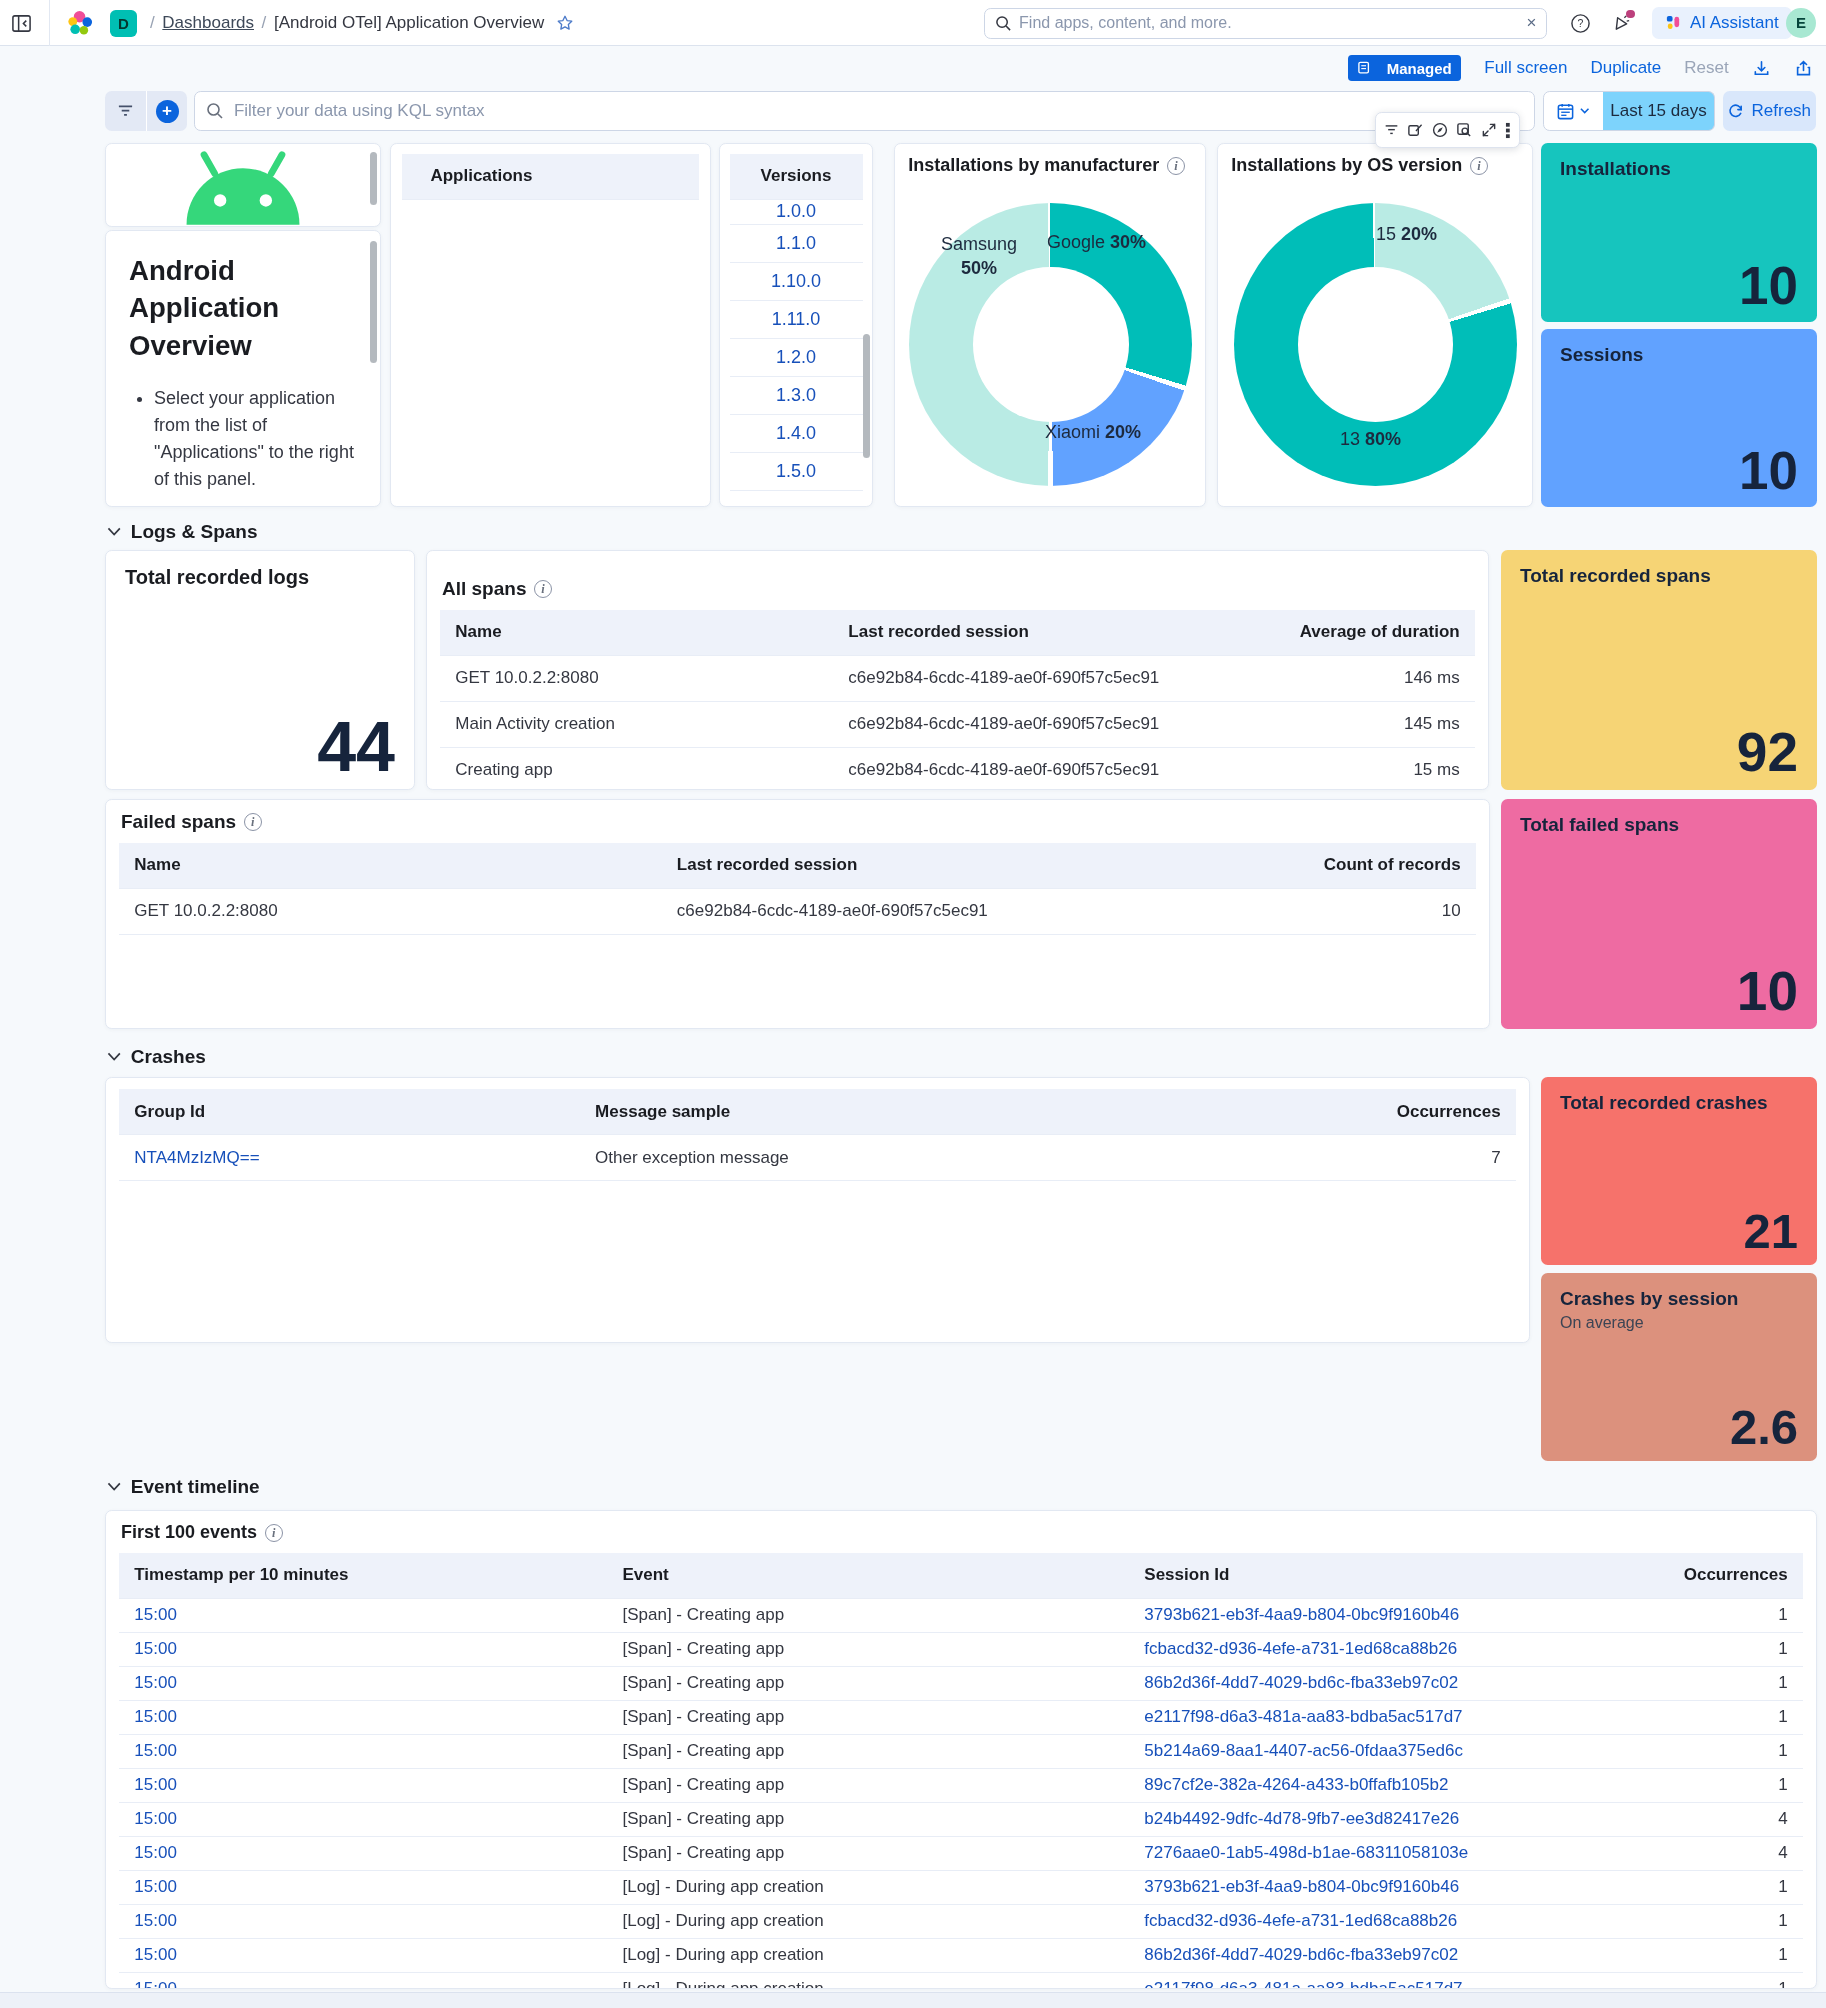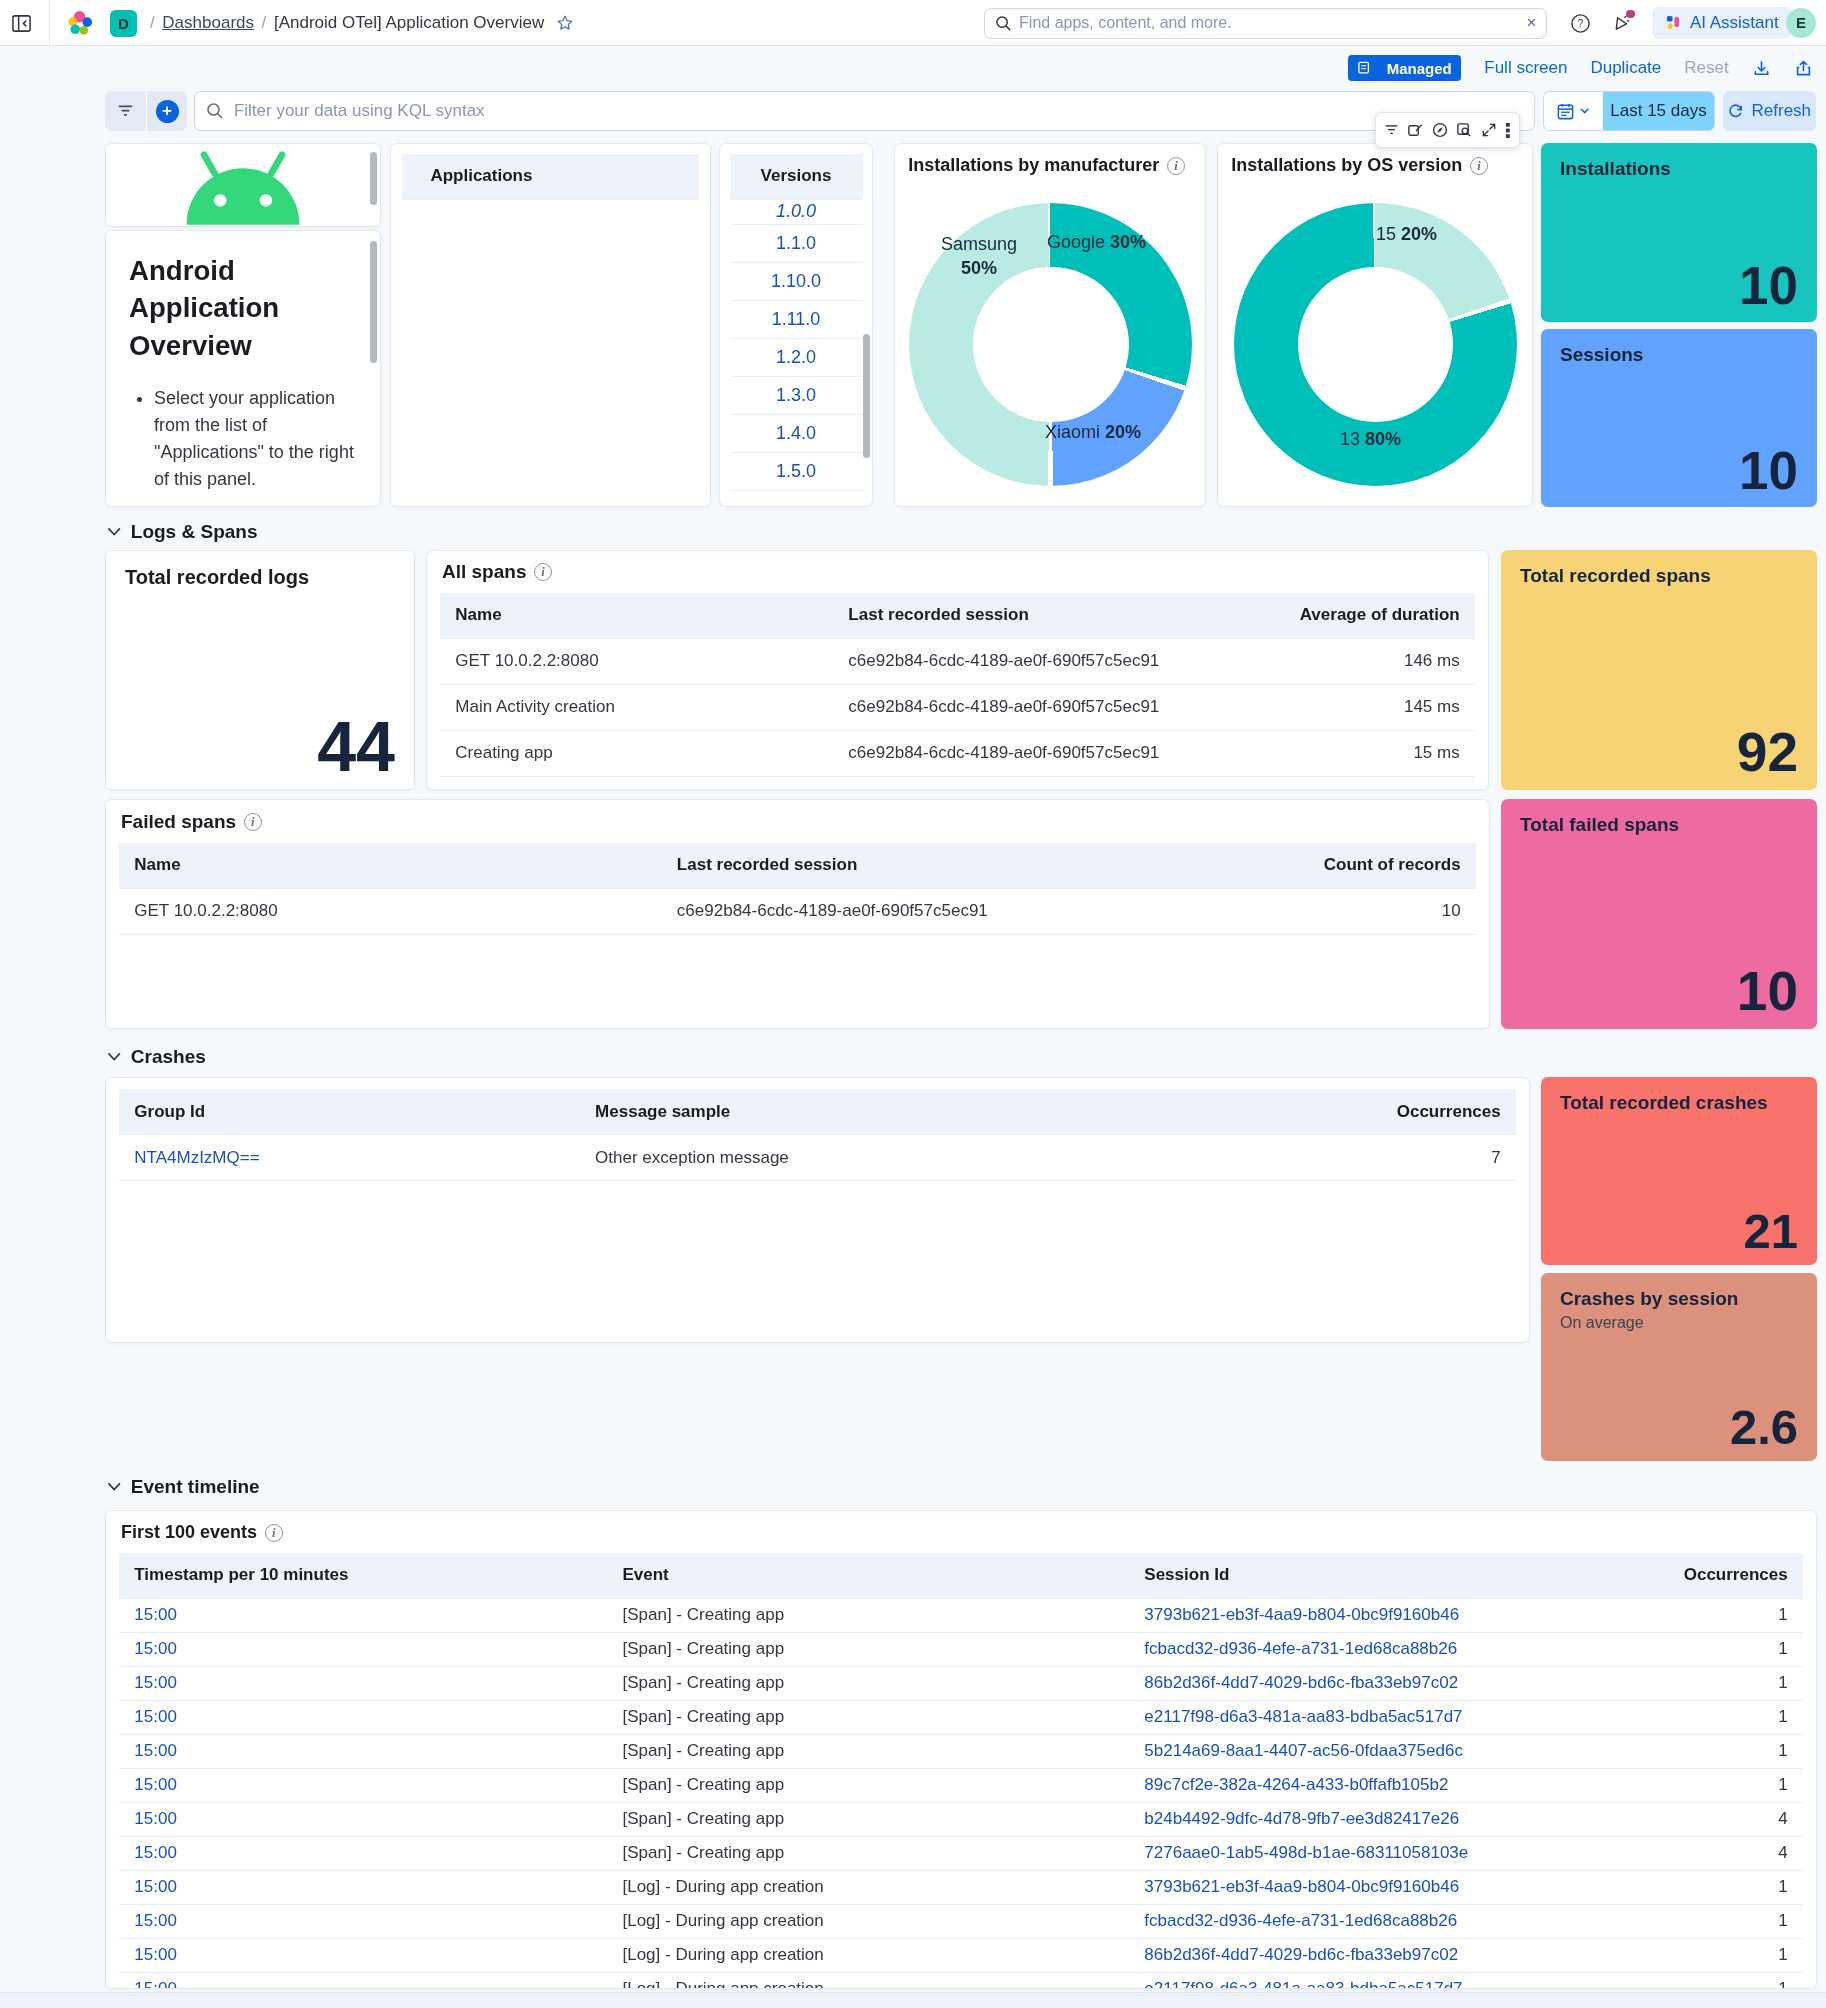--- a/index.html
+++ b/index.html
@@ -301,21 +301,21 @@
   </div>
 
   <div class="panel" style="left:390px; top:143px; width:321px; height:364px; padding:9.5px 11.4px;">
     <div class="listhdr" style="padding-left:28px;">Applications</div>
   </div>
 
   <div class="panel" style="left:719px; top:143px; width:154px; height:364px; padding:9.5px 9.5px;">
     <div class="listhdr" style="justify-content:center;">Versions</div>
     <div>
 
-        <div class="lrow" style="height:25px; justify-content:center;font-style:italic;">
+        <div class="lrow" style="height:25px; justify-content:center;">
           <span class="link">1.0.0</span>
         </div>
 
         <div class="lrow" style="height:38px; justify-content:center;">
           <span class="link">1.1.0</span>
         </div>
 
         <div class="lrow" style="height:38px; justify-content:center;">
           <span class="link">1.10.0</span>
         </div>
@@ -388,21 +388,21 @@
         <path d="M1.5 1.5 7.5 8 13.5 1.5" fill="none" stroke="#343741" stroke-width="1.8"></path>
       </svg>
     <span>Logs &amp; Spans</span>
   </div>
 
   <div class="kpi white" style="left:105px; top:550px; width:310px; height:240px;">
     <div class="klabel" style="font-size:20px; color:var(--title);">Total recorded logs</div>
     <div class="kval" style="font-size:70px; bottom:1.9px;">44</div>
   </div>
 
-  <div class="panel" style="left:426px; top:550px; width:1063px; height:240px; padding:10px 0;">
+  <div class="panel" style="left:426px; top:550px; width:1063px; height:240px; padding:27px 0;">
     <div class="ptitle" style="padding:0 15px 9.5px;">
       <span>All spans</span>
       <span class="info-i">i</span>
     </div>
     <div style="margin:0 13.3px;">
       <div class="trow thead" style="height:46px;">
         <div class="cell" style="width:38%;">Name</div>
         <div class="cell" style="width:38%;">Last recorded session</div>
         <div class="cell r" style="width:24%;">Average of duration</div>
       </div>

